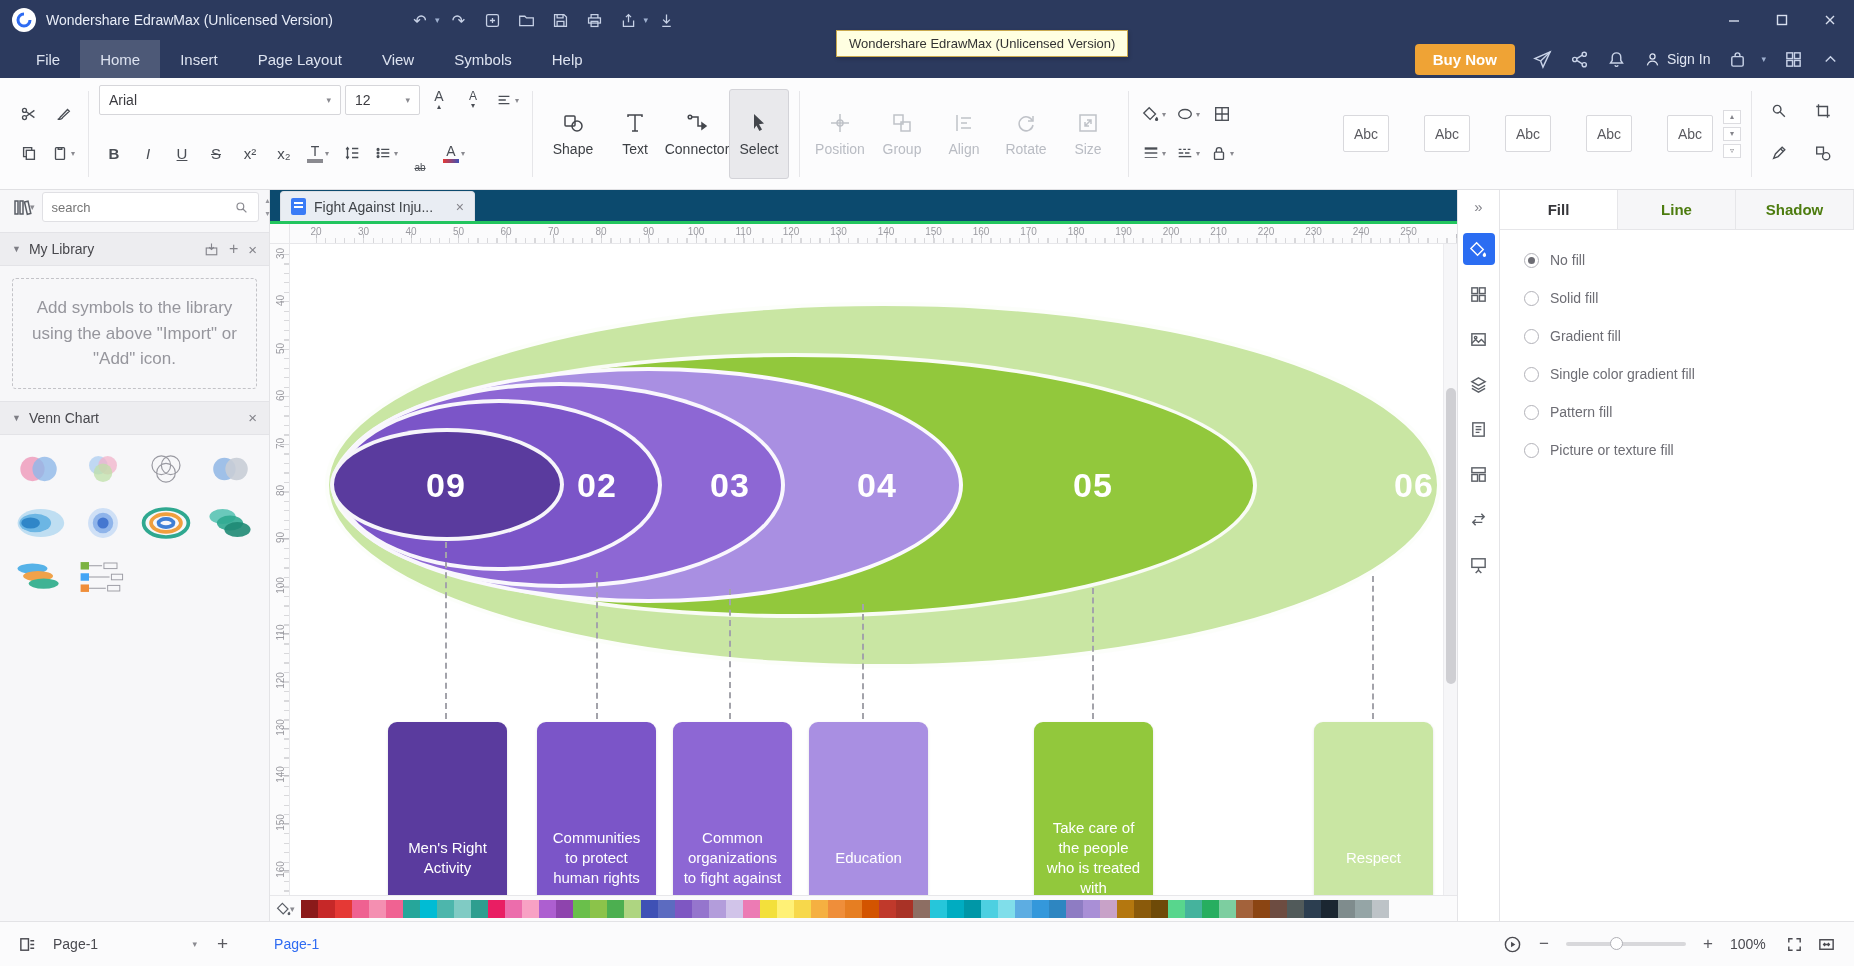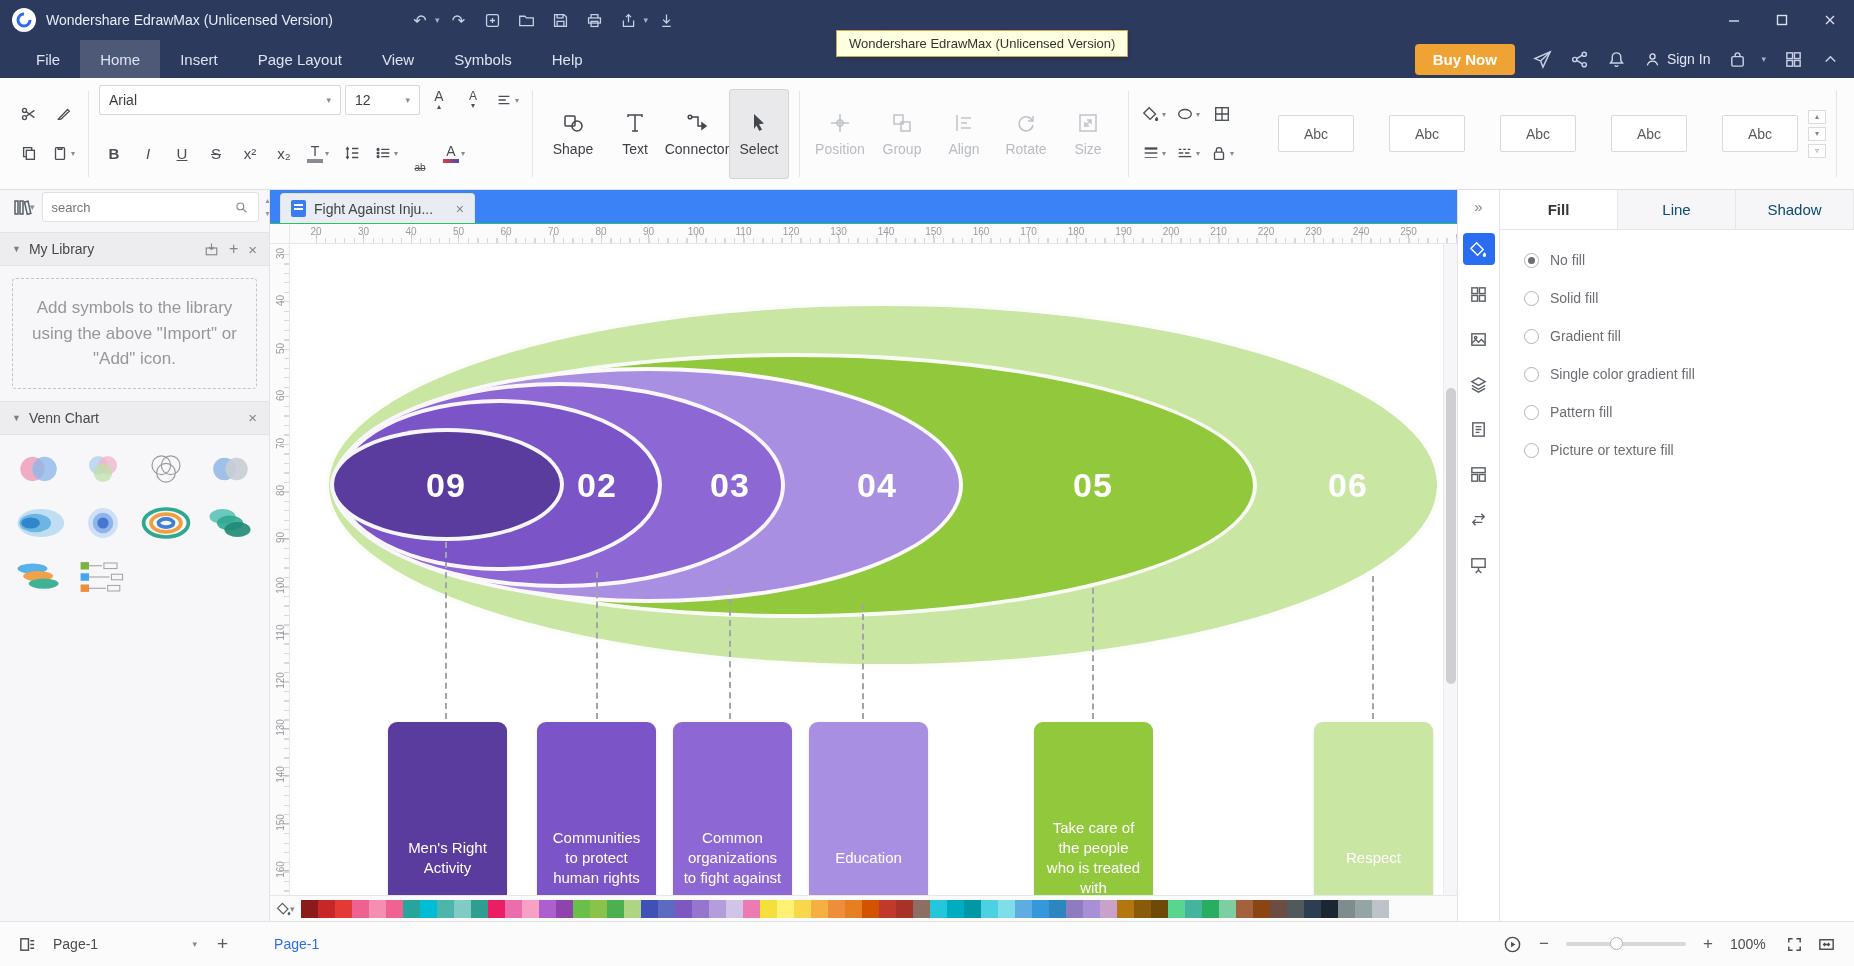--- a/index.html
+++ b/index.html
@@ -40,21 +40,21 @@
 .bold{font-weight:bold;}.ital{font-style:italic;}.und{text-decoration:underline;}.strike{text-decoration:line-through;}
 .dropdown{height:30px;border:1px solid #d6d6da;background:#fff;display:flex;align-items:center;padding:0 9px;font-size:14px;color:#3b3b40;border-radius:2px;}
 .dd-caret{color:#8a8a90;font-size:9px;margin-left:auto;padding-left:8px;}
 .fontcolor-bar{width:16px;height:4px;background:linear-gradient(to right,#e53935,#3f51b5);margin-top:1px;}
 .acol{display:flex;flex-direction:column;align-items:center;line-height:1;font-size:14px;}
 .toolbtn{display:flex;flex-direction:column;align-items:center;justify-content:center;gap:6px;width:60px;height:90px;font-size:14px;color:#3c3f44;border-radius:3px;}
 .toolbtn svg{width:24px;height:24px;stroke:#43464c;fill:none;stroke-width:1.5;}
 .toolbtn.active{background:#e9e9ec;border:1px solid #d3d3d8;}
 .toolbtn.disabled{color:#b9bcc3;}
 .toolbtn.disabled svg{stroke:#bfc2c8;}
-.stylebox{width:76px;height:37px;border:1px solid #d9d9dd;background:#fff;display:flex;align-items:center;justify-content:center;color:#5a5a60;font-size:14px;border-radius:2px;margin-left:31px;}
+.stylebox{width:46px;height:37px;border:1px solid #d9d9dd;background:#fff;display:flex;align-items:center;justify-content:center;color:#5a5a60;font-size:14px;border-radius:2px;margin-left:31px;}
 .spincol{display:flex;flex-direction:column;gap:3px;margin-left:6px;}
 .spinbtn{width:18px;height:14px;border:1px solid #dcdce0;background:#fff;color:#85858b;font-size:8px;display:flex;align-items:center;justify-content:center;}
 .rgrid2{display:grid;grid-template-columns:repeat(2,34px);grid-auto-rows:34px;gap:8px 10px;}
 
 
 .main{flex:1;display:flex;min-height:0;}
 .left-panel{width:270px;background:#f7f7f9;border-right:1px solid #e3e3e6;display:flex;flex-direction:column;flex:0 0 auto;}
 .lp-header{height:38px;display:flex;align-items:center;padding:0 14px;font-size:15px;font-weight:bold;color:#3a3a3e;}
 .lp-collapse{margin-left:auto;color:#8d8d94;font-size:17px;}
 .lp-search-row{display:flex;align-items:center;gap:7px;padding:2px 10px 10px 12px;}
@@ -67,21 +67,21 @@
 .section-header{height:34px;background:#ededf0;border-top:1px solid #e3e3e7;border-bottom:1px solid #e3e3e7;display:flex;align-items:center;gap:8px;padding:0 12px;font-size:14px;color:#47474c;}
 .sh-tri{font-size:9px;color:#7e7e85;}
 .sh-icons{margin-left:auto;display:flex;align-items:center;gap:10px;color:#84848b;}
 .sh-icons svg{width:15px;height:15px;stroke:currentColor;fill:none;stroke-width:1.5;}
 .hint-box{margin:12px;border:1px dashed #c3c3c8;border-radius:4px;padding:16px 12px;font-size:17px;color:#96969d;text-align:center;line-height:1.5;}
 .thumb-grid{display:grid;grid-template-columns:repeat(4,1fr);gap:2px;padding:8px 8px;}
 .thumb{height:52px;display:flex;align-items:center;justify-content:center;border-radius:3px;border:1px solid transparent;}
 
 
 .center{flex:1;display:flex;flex-direction:column;min-width:0;}
-.doc-tabbar{height:34px;background:#3b82f6;border-bottom:1px solid #22c55e;display:flex;align-items:flex-end;padding-left:10px;flex:0 0 auto;}
+.doc-tabbar{height:34px;background:#0c4a6e;border-bottom:3px solid #22c55e;display:flex;align-items:flex-end;padding-left:10px;flex:0 0 auto;}
 .doc-tab{height:30px;width:195px;background:#e9edf3;border:1px solid #dcdfe5;border-bottom:none;border-radius:4px 4px 0 0;display:flex;align-items:center;gap:8px;padding:0 10px;font-size:14px;color:#3f4348;}
 .doc-tab-icon{width:15px;height:17px;background:#3a7bf6;border-radius:2px;position:relative;flex:0 0 auto;}
 .doc-tab-icon::after{content:"";position:absolute;left:3px;right:3px;top:4px;height:2px;background:#fff;box-shadow:0 4px 0 #fff;}
 .doc-tab-close{margin-left:auto;color:#84848b;font-size:14px;}
 .ruler-row{height:20px;display:flex;flex:0 0 auto;}
 .ruler-corner{width:20px;height:20px;background:#fbfbfc;border-right:1px solid #e7e7ea;border-bottom:1px solid #e7e7ea;flex:0 0 auto;}
 .h-ruler{flex:1;position:relative;background:#fbfbfc;border-bottom:1px solid #e7e7ea;
  background-image:repeating-linear-gradient(to right,#d8d8db 0 1px,transparent 1px 9.5px),repeating-linear-gradient(to right,#bfbfc4 0 1px,transparent 1px 47.5px);
  background-size:100% 5px,100% 9px;background-position:26px 100%,26px 100%;background-repeat:no-repeat;}
 .ruler-num-h{position:absolute;top:2px;transform:translateX(-50%);font-size:10px;color:#9a9aa0;}
@@ -106,21 +106,21 @@
 .venn-card{position:absolute;top:478px;width:119px;height:272px;border-radius:9px;display:flex;align-items:center;justify-content:center;padding:10px;text-align:center;color:#fff;font-size:15px;line-height:1.35;box-shadow:0 1px 3px rgba(0,0,0,.12);}
 
 
 .right-strip{width:42px;background:#fff;border-left:1px solid #e4e4e7;display:flex;flex-direction:column;align-items:center;padding-top:8px;gap:13px;flex:0 0 auto;}
 .strip-expand{color:#84848b;font-size:15px;height:22px;}
 .strip-btn{width:32px;height:32px;display:flex;align-items:center;justify-content:center;color:#5c6067;border-radius:4px;}
 .strip-btn svg{width:19px;height:19px;stroke:currentColor;fill:none;stroke-width:1.5;}
 .strip-btn.active{background:#2b6df2;color:#fff;}
 .right-panel{width:355px;background:#fff;border-left:1px solid #e4e4e7;display:flex;flex-direction:column;flex:0 0 auto;}
 .rp-tabs{display:flex;height:40px;border-bottom:1px solid #e6e6e9;flex:0 0 auto;}
-.rp-tab{flex:1;display:flex;align-items:center;justify-content:center;font-size:15px;color:#0c4a6e;background:#f6f6f8;border-right:1px solid #e6e6e9;}
+.rp-tab{flex:1;display:flex;align-items:center;justify-content:center;font-size:15px;color:#4d7c0f;background:#f6f6f8;border-right:1px solid #e6e6e9;font-weight:bold;}
 .rp-tab.active{background:#fff;color:#36363a;font-weight:bold;}
 .rp-options{padding:22px 24px;display:flex;flex-direction:column;gap:22px;}
 .rp-option{display:flex;align-items:center;gap:11px;font-size:14px;color:#6d6d74;}
 .radio{width:15px;height:15px;border-radius:50%;border:1px solid #b2b2b9;position:relative;background:#fff;flex:0 0 auto;}
 .radio.on::after{content:"";position:absolute;inset:3px;border-radius:50%;background:#6d6d74;}
 
 
 .statusbar{height:45px;background:#fbfbfc;border-top:1px solid #e3e3e6;display:flex;align-items:center;padding:0 18px;gap:10px;flex:0 0 auto;color:#4a4a50;}
 .sb-icon svg{width:19px;height:19px;stroke:#4a4a50;fill:none;stroke-width:1.5;}
 .page-dropdown{display:flex;align-items:center;width:150px;font-size:14px;padding-left:6px;}
@@ -721,21 +721,21 @@
             <div class="venn-num" style="left: 587px;">04</div>
             <div class="venn-line" style="left: 572px; top: 360px; height: 115px;"></div>
             <div class="venn-card" style="left: 519px; background: rgb(169, 143, 226);">
               <div>Education</div>
             </div>
             <div class="venn-num" style="left: 803px;">05</div>
             <div class="venn-line" style="left: 802px; top: 344px; height: 131px;"></div>
             <div class="venn-card" style="left: 744px; background: rgb(146, 200, 60);">
               <div>Take care of the people who is treated with</div>
             </div>
-            <div class="venn-num" style="left: 1058px;">06</div>
+            <div class="venn-num" style="left: 1124px;">06</div>
             <div class="venn-line" style="left: 1082px; top: 332px; height: 143px;"></div>
             <div class="venn-card" style="left: 1024px; background: rgb(201, 230, 163);">
               <div>Respect</div>
             </div>
           </div>
         <div class="v-scrollbar">
           <div class="v-scroll-thumb"></div>
         </div>
       </div>
       <div class="palette-bar">

